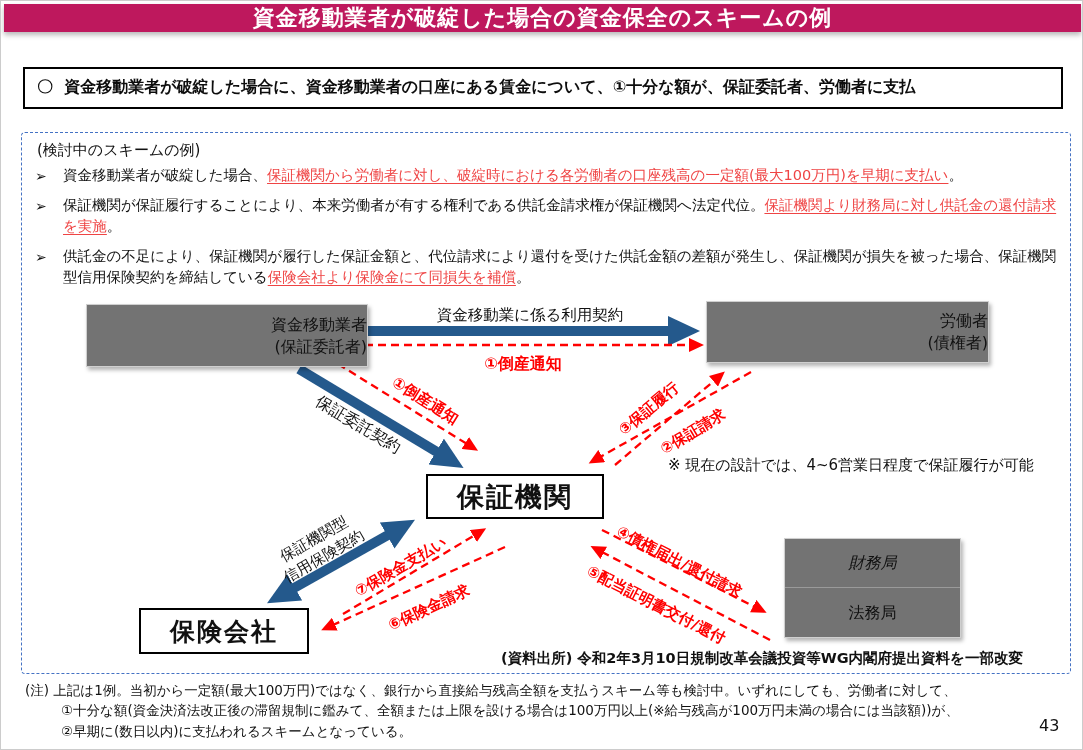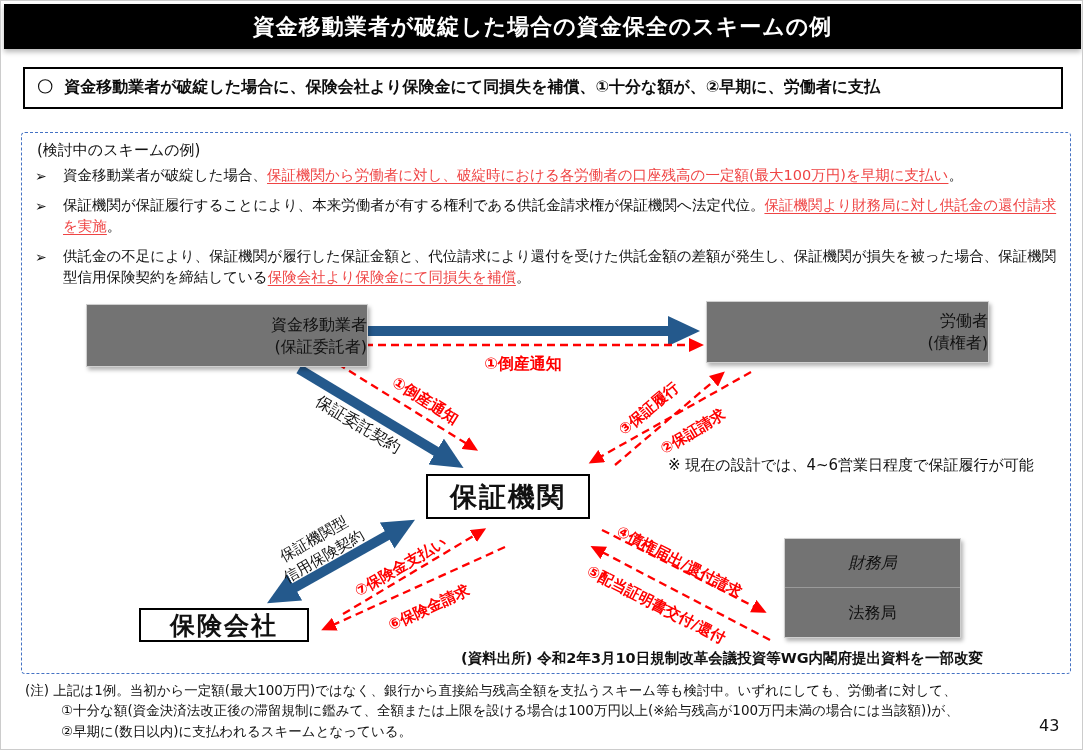--- a/index.html
+++ b/index.html
@@ -3,22 +3,22 @@
 <meta charset="utf-8">
 <style>
   html,body{margin:0;padding:0;background:#fff;}
   .slide{
     position:relative;width:1083px;height:750px;background:#ffffff;
     font-family:"DejaVu Sans","Liberation Sans",sans-serif;
     overflow:hidden;border:1px solid #cccccc;box-sizing:border-box;color:#111;
   }
   
   .header{
-    position:absolute;left:3px;top:3px;width:1077px;height:45px;
-    background:#000000;color:#fff;display:flex;align-items:center;justify-content:center;
+    position:absolute;left:3px;top:3px;width:1077px;height:28px;
+    background:#be185d;color:#fff;display:flex;align-items:center;justify-content:center;
     font-size:22px;font-weight:bold;letter-spacing:1px;
     box-shadow:0 3px 5px rgba(0,0,0,.28);box-sizing:border-box;
   }
   
   .intro{
     position:absolute;left:22px;top:66px;width:1040px;box-sizing:border-box;
     border:2px solid #000;background:#fff;padding:6px 10px 7px 12px;
     font-size:16px;font-weight:bold;line-height:1.55;color:#0d0d0d;
   }
   .intro .cont{padding-left:24px;}
@@ -41,55 +41,55 @@
   }
   #node-operator{left:85px;top:303px;width:282px;height:63px;}
   #node-worker{left:705px;top:300px;width:283px;height:62px;}
   #node-bureau{left:783px;top:537px;width:177px;height:100px;padding:0;}
   #node-bureau .cell{width:100%;height:50px;display:flex;align-items:center;justify-content:center;box-sizing:border-box;}
   #node-bureau .cell.top{border-bottom:1px solid #9a9a9a;font-style:italic;}
   .node-white{
     position:absolute;background:#fff;border:2.5px solid #000;
     display:flex;align-items:center;justify-content:center;font-weight:bold;box-sizing:border-box;
   }
-  #node-guarantee{left:425px;top:473px;width:164px;height:45px;font-size:27px;letter-spacing:2px;}
-  #node-insurance{left:138px;top:607px;width:170px;height:34px;font-size:25px;letter-spacing:2px;}
+  #node-guarantee{left:425px;top:473px;width:178px;height:45px;font-size:27px;letter-spacing:2px;}
+  #node-insurance{left:138px;top:607px;width:170px;height:46px;font-size:25px;letter-spacing:2px;}
   
   .arrows{position:absolute;left:0;top:0;pointer-events:none;}
   
   .lbl{position:absolute;white-space:nowrap;}
   .lbl.red-lbl{color:#FF0000;font-weight:bold;}
   .rot{transform-origin:center center;}
   #lbl-usage{left:398px;top:304px;width:262px;text-align:center;font-size:15.5px;}
   #lbl-tosan-h{left:432px;top:353px;width:180px;text-align:center;font-size:16px;}
   #lbl-itaku{left:357px;top:424px;transform:translate(-50%,-50%) rotate(31deg);font-size:16px;}
   #lbl-tosan-d{left:424px;top:400px;transform:translate(-50%,-50%) rotate(32deg);font-size:15.5px;}
   #lbl-rikou{left:648px;top:408px;transform:translate(-50%,-50%) rotate(-40deg);font-size:15px;}
   #lbl-seikyu{left:692px;top:431px;transform:translate(-50%,-50%) rotate(-31deg);font-size:15px;}
   #lbl-shinyo{left:318px;top:547px;transform:translate(-50%,-50%) rotate(-30deg);font-size:15px;text-align:center;line-height:1.3;}
   #lbl-pay{left:400px;top:566px;transform:translate(-50%,-50%) rotate(-30deg);font-size:15px;}
   #lbl-claim6{left:428px;top:607px;transform:translate(-50%,-50%) rotate(-25deg);font-size:15px;}
   #lbl-filing{left:678px;top:561px;transform:translate(-50%,-50%) rotate(27deg);font-size:15px;}
   #lbl-cert{left:655px;top:604px;transform:translate(-50%,-50%) rotate(27deg);font-size:15px;}
   #design-note{left:655px;top:455px;font-size:15px;margin-left:12px;}
-  #source-line{left:460px;top:648px;width:602px;text-align:left;font-size:14.5px;font-weight:bold;}
+  #source-line{left:460px;top:648px;width:602px;text-align:center;font-size:14.5px;font-weight:bold;}
   
   .footnote{position:absolute;left:24px;top:679px;width:1020px;font-size:13.5px;line-height:1.5;}
   .footnote .ind{padding-left:36px;}
   .pagenum{position:absolute;left:1038px;top:715px;font-size:16px;}
 </style>
 </head>
 <body>
 
 <div class="slide">
 
   <div class="header">資金移動業者が破綻した場合の資金保全のスキームの例</div>
 
   <div class="intro">
-    <div><span>〇</span>&nbsp;&nbsp;<span>資金移動業者が破綻した場合に、保険会社より保険金にて同損失を補償、①十分な額が、②早期に、労働者に支払</span></div>
+    <div><span>〇</span>&nbsp;&nbsp;<span>資金移動業者が破綻した場合に、資金移動業者の口座にある賃金について、①十分な額が、保証委託者、労働者に支払</span></div>
   </div>
 
   <div class="scheme"></div>
   <div class="caption">(検討中のスキームの例)</div>
 
   <div class="bullets">
     <div class="bullet">
       <span class="chev">➢</span>
       <span><span>資金移動業者が破綻した場合、</span><span class="red">保証機関から労働者に対し、破綻時における各労働者の口座残高の一定額(最大100万円)を早期に支払い</span><span>。</span></span>
     </div>
@@ -135,20 +135,21 @@
     <div>労働者</div>
     <div>(債権者)</div>
   </div>
   <div id="node-guarantee" class="node-white">保証機関</div>
   <div id="node-insurance" class="node-white">保険会社</div>
   <div id="node-bureau" class="node-gray">
     <div class="cell top">財務局</div>
     <div class="cell">法務局</div>
   </div>
 
+  <div id="lbl-usage" class="lbl">資金移動業に係る利用契約</div>
   <div id="lbl-tosan-h" class="lbl red-lbl">①倒産通知</div>
   <div id="lbl-itaku" class="lbl rot">保証委託契約</div>
   <div id="lbl-tosan-d" class="lbl rot red-lbl">①倒産通知</div>
   <div id="lbl-rikou" class="lbl rot red-lbl">③保証履行</div>
   <div id="lbl-seikyu" class="lbl rot red-lbl">②保証請求</div>
   <div id="lbl-shinyo" class="lbl rot">
     <div>保証機関型</div>
     <div>信用保険契約</div>
   </div>
   <div id="lbl-pay" class="lbl rot red-lbl">⑦保険金支払い</div>

